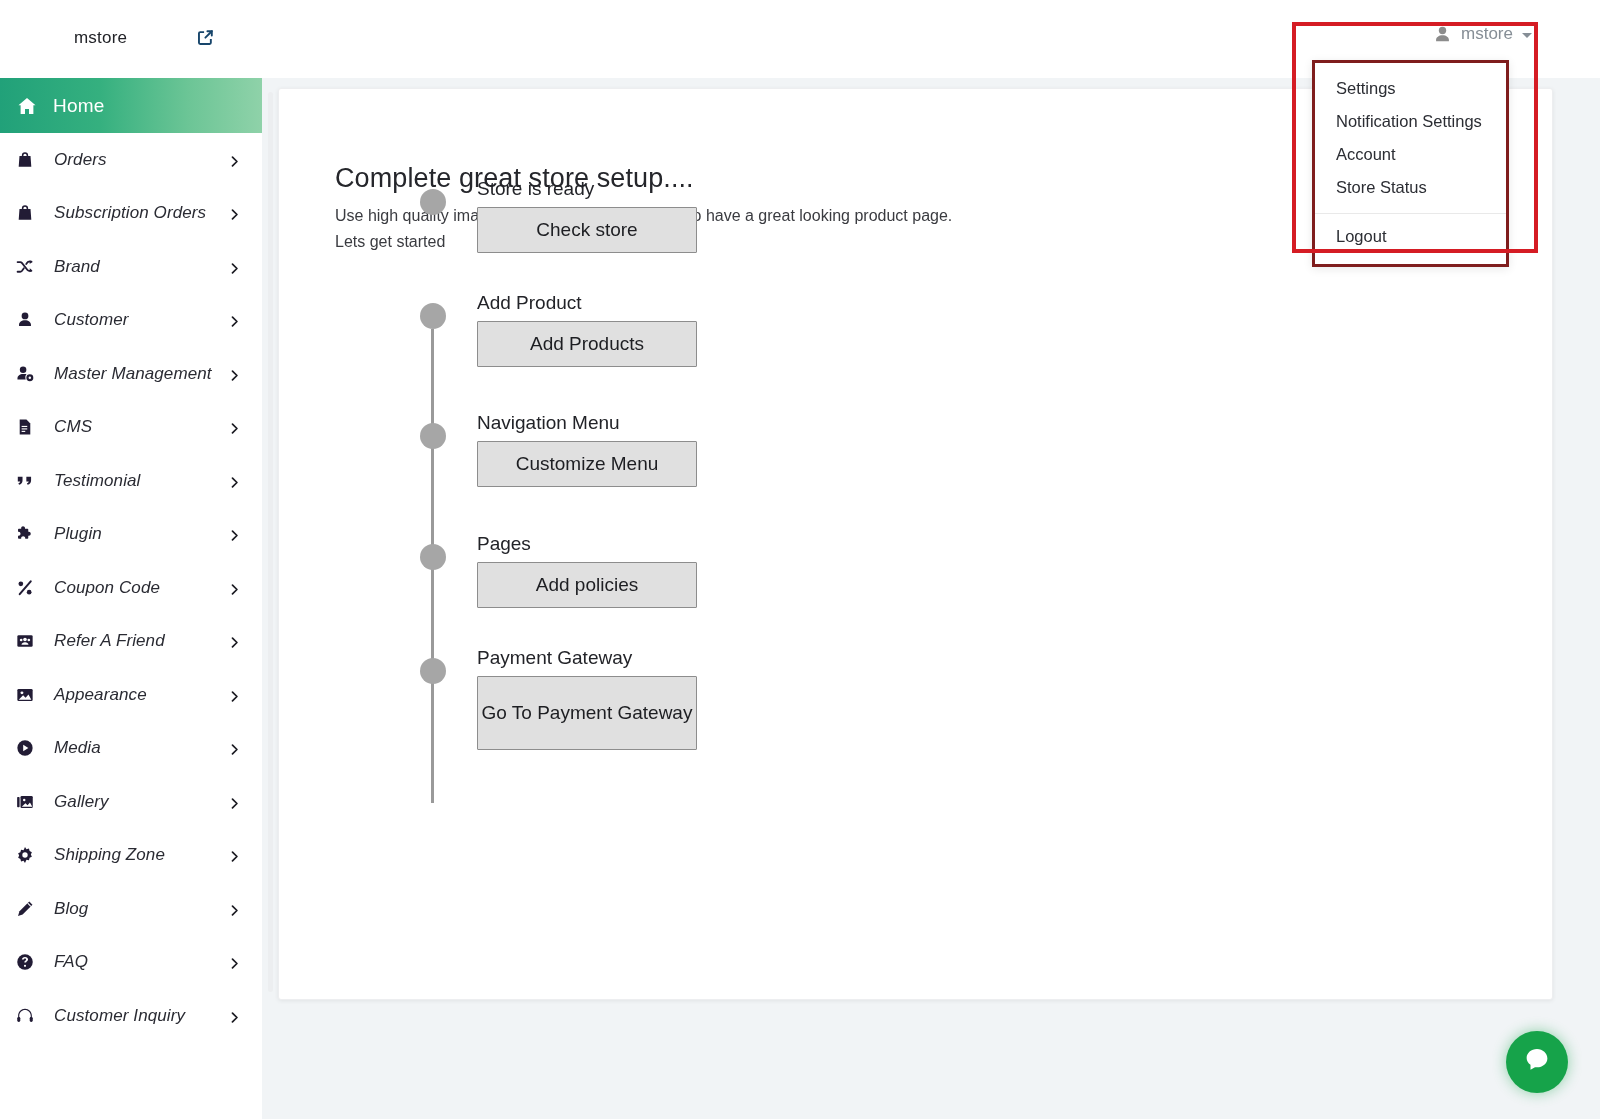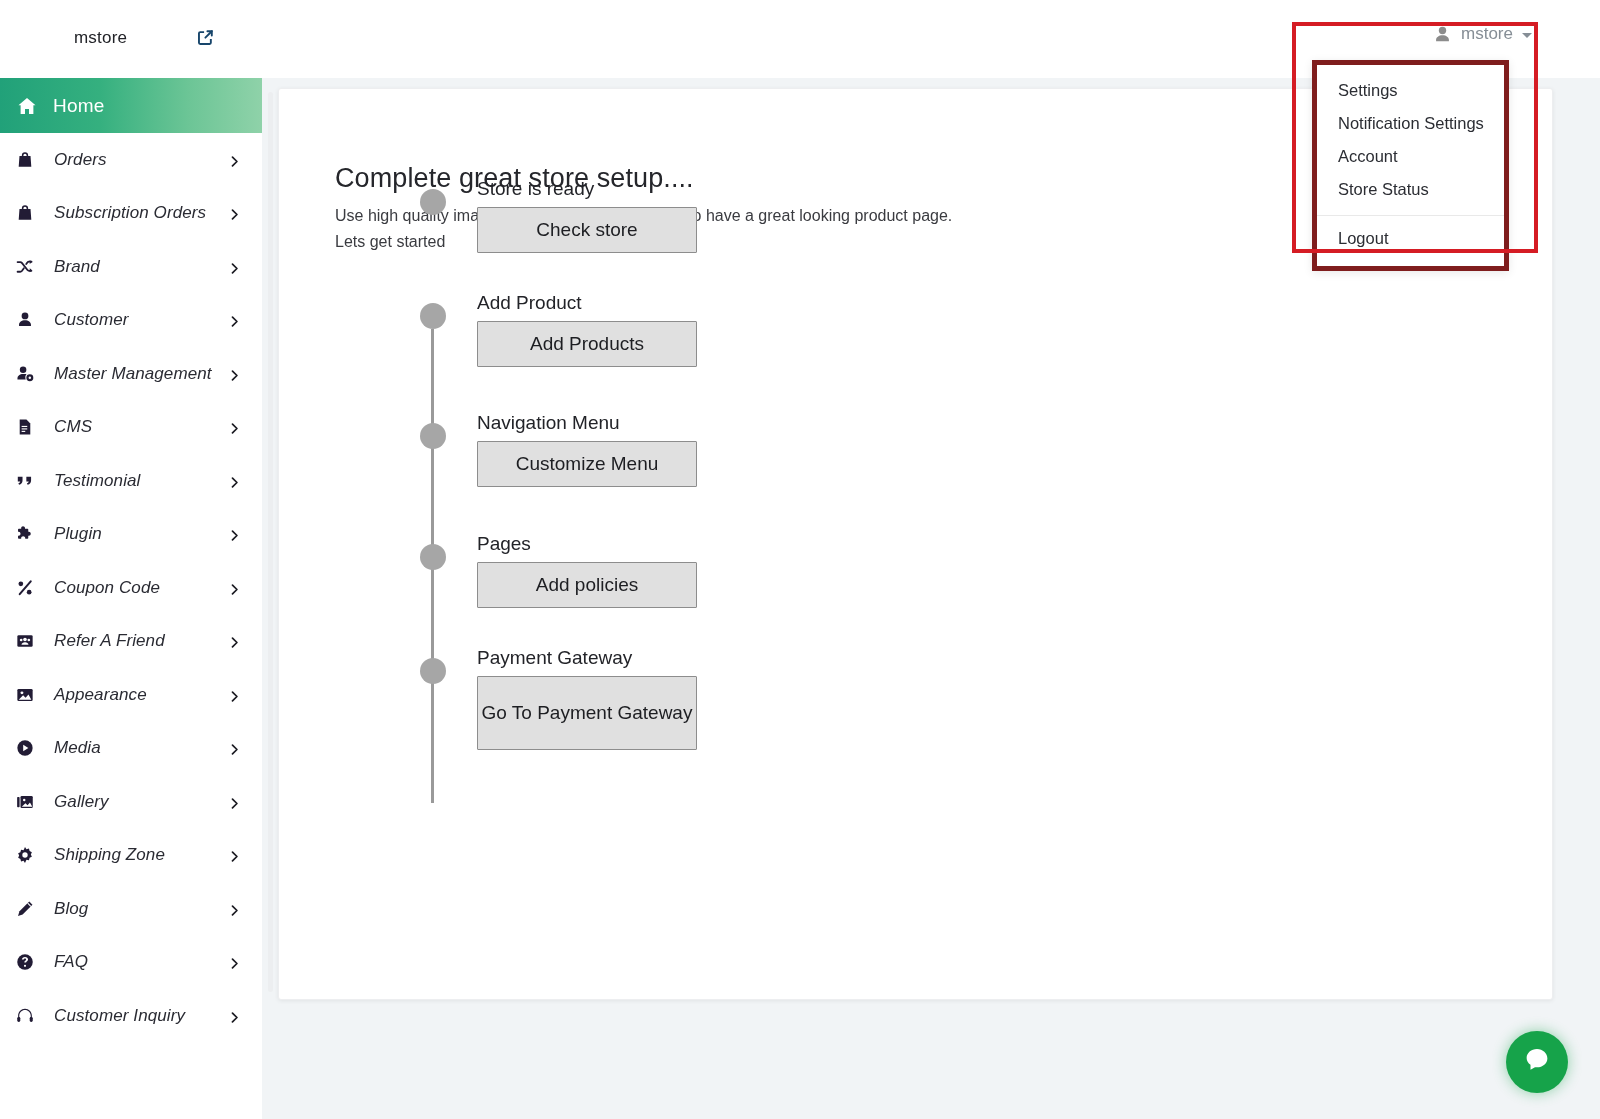--- a/index.html
+++ b/index.html
@@ -36,21 +36,21 @@
   .avatar-icon { width: 19px; height: 19px; display: block; }
   .user-name { font-size: 17px; color: #868e96; }
   .caret { width: 0; height: 0;
     border-left: 5px solid transparent; border-right: 5px solid transparent;
     border-top: 5px solid #868e96; margin-top: 3px; }
 
   
   .dropdown {
     position: absolute; left: 1312px; top: 60px; width: 197px;
     background: #ffffff;
-    border: 5px solid #7f1d1d;
+    border: 3px solid #7f1d1d;
     box-shadow: 0 2px 9px rgba(0,0,0,.09);
     padding: 9px 0 11px 0;
     z-index: 30;
   }
   .dd-item {
     display: block; padding: 7px 0 7px 21px;
     font-size: 16.5px; color: #2b2d33; white-space: nowrap; cursor: pointer;
   }
   .dd-sep { height: 1px; background: #e9e9e9; margin: 9px 0 6px 0; }
 

